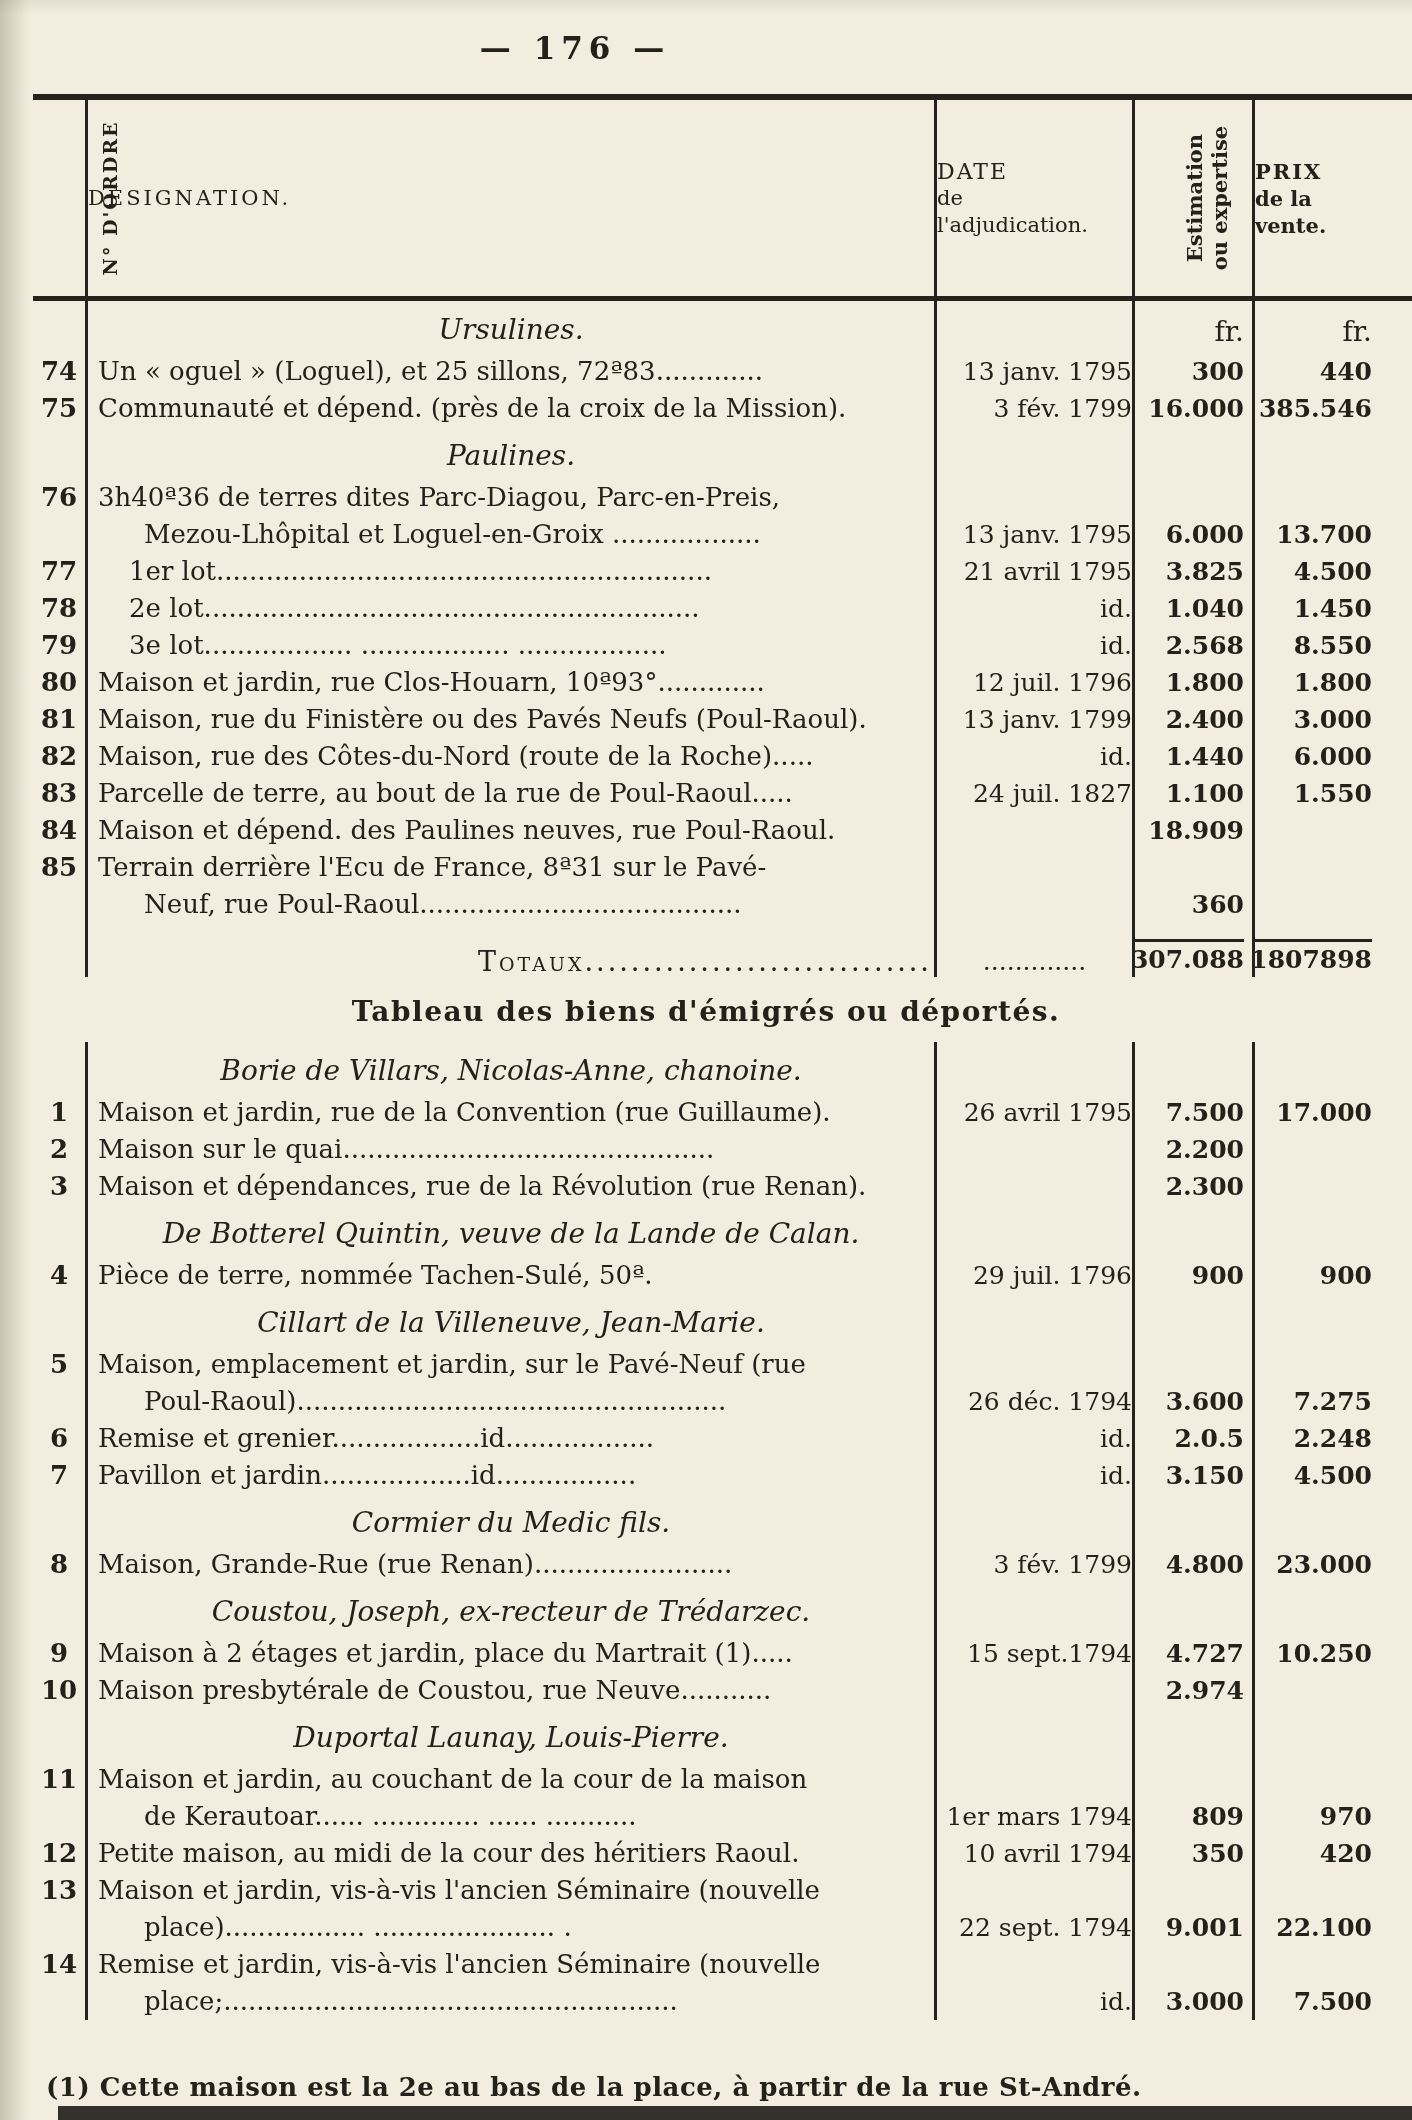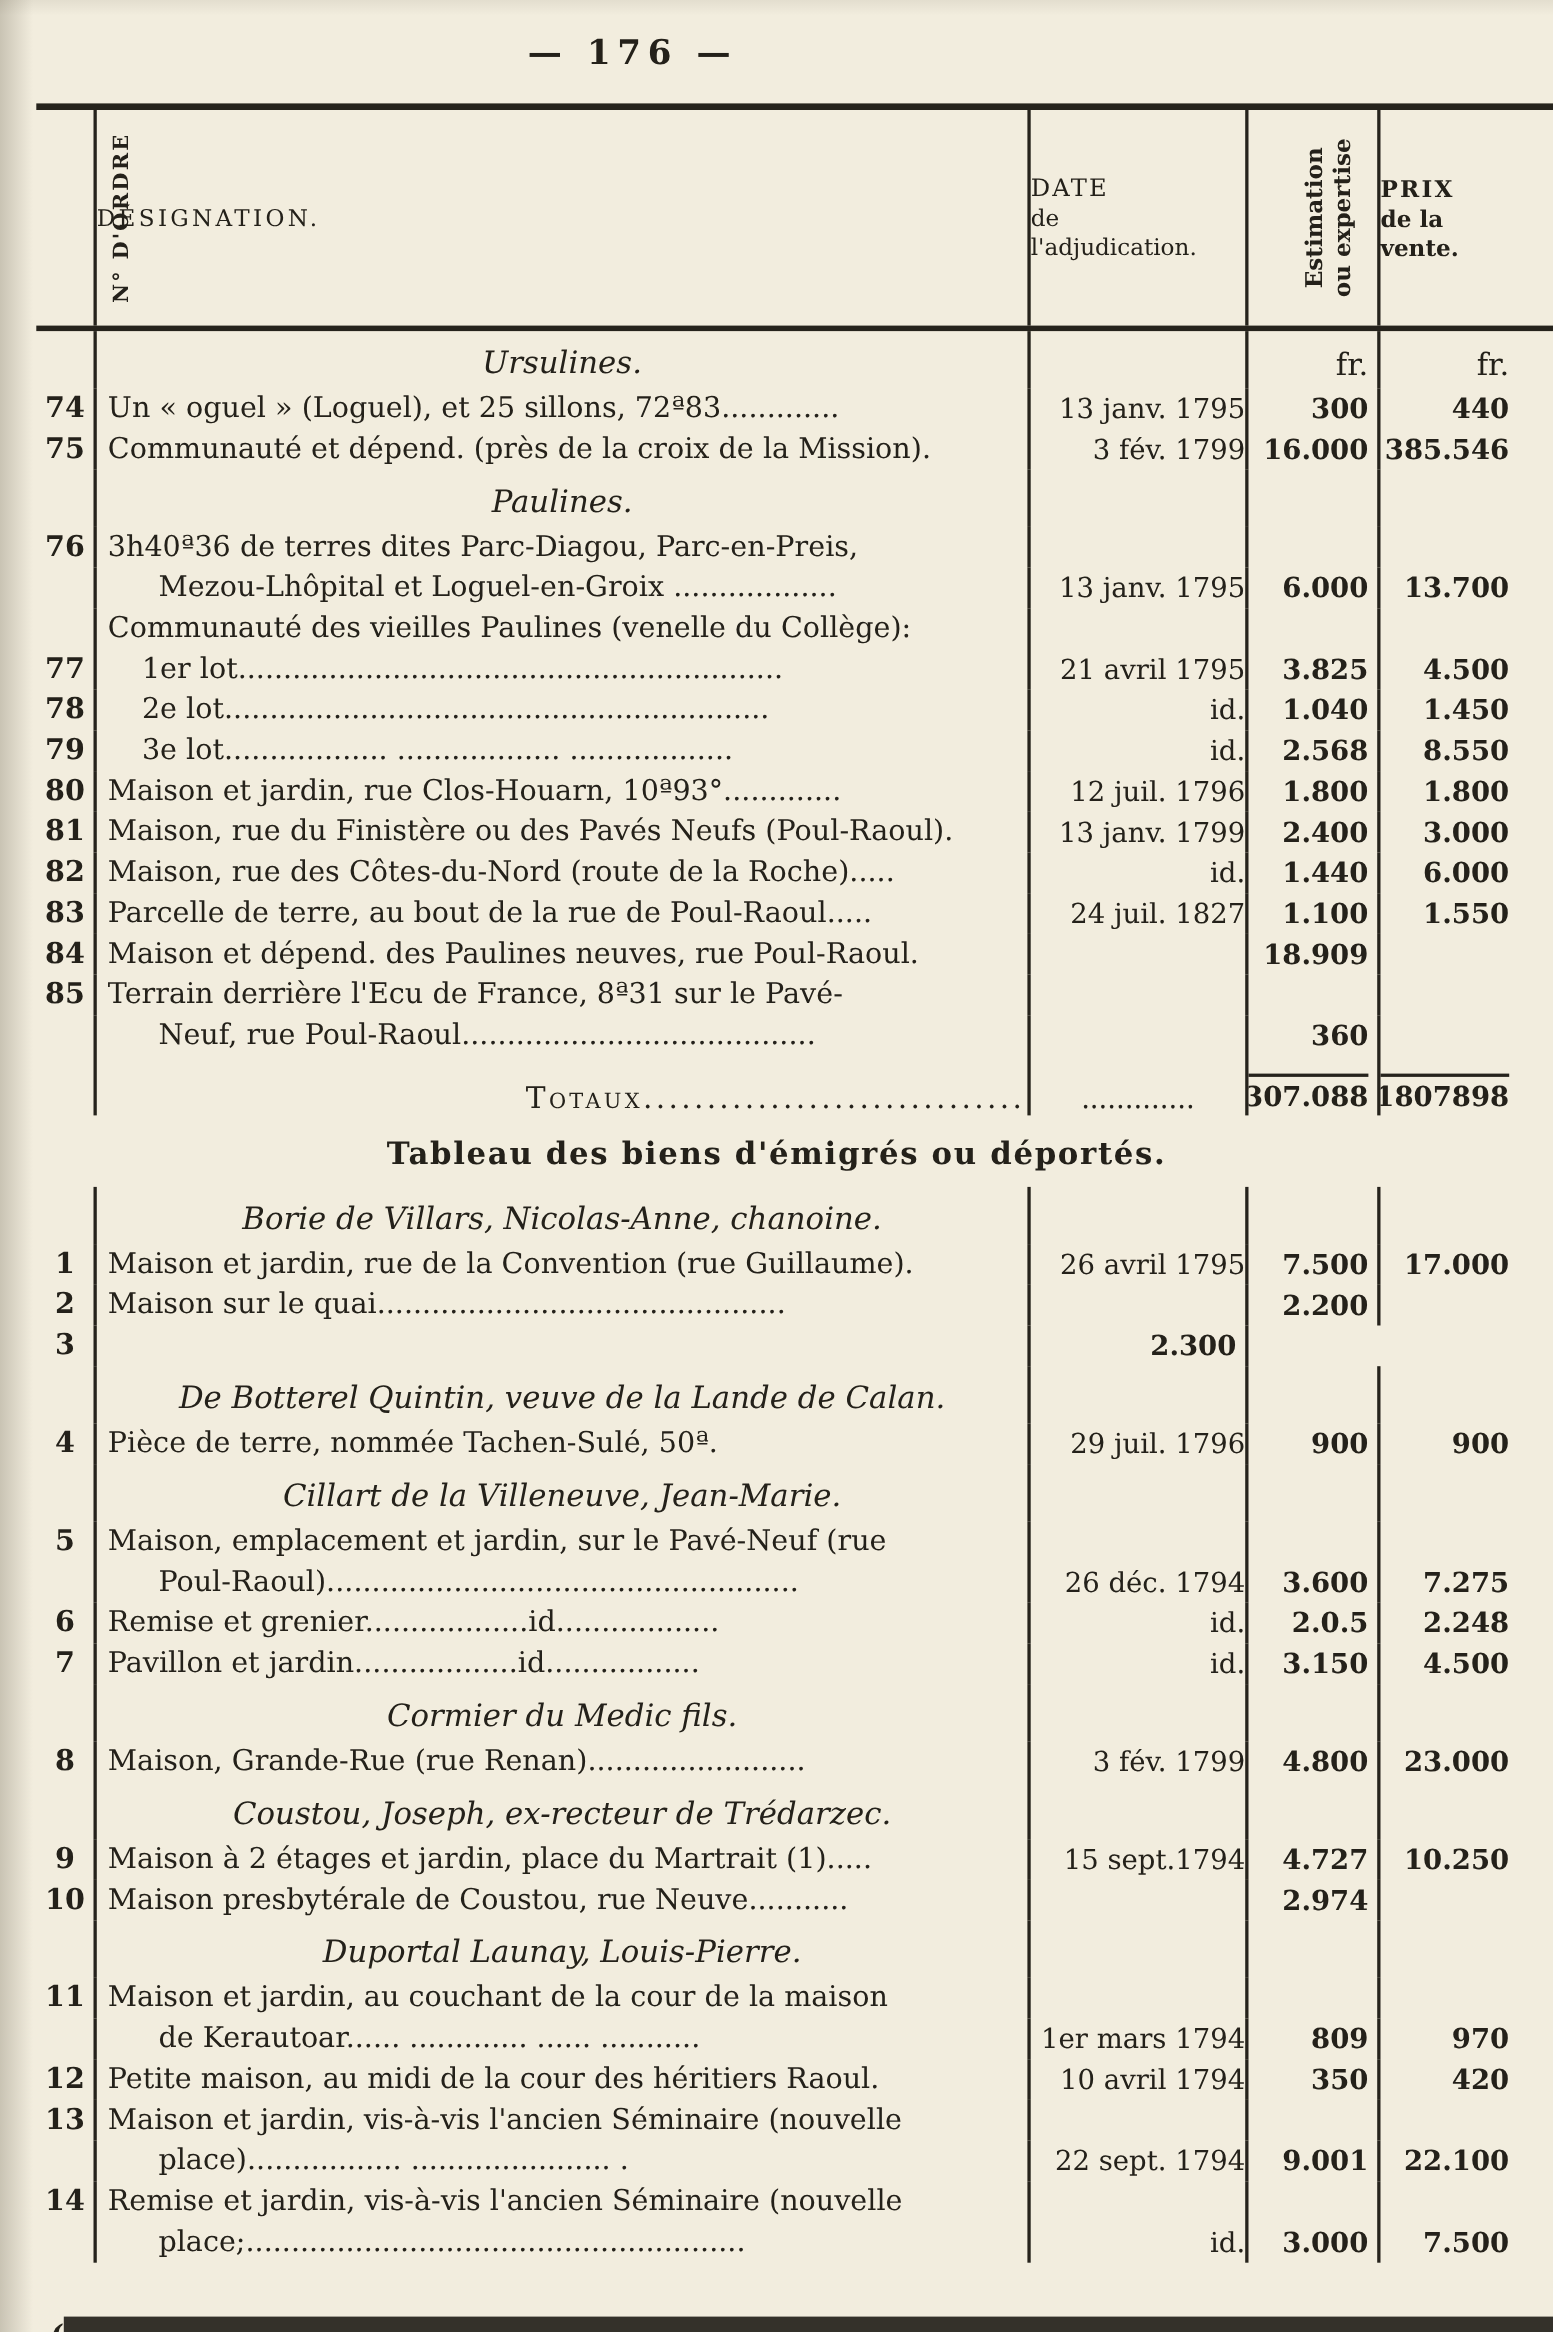--- a/index.html
+++ b/index.html
@@ -132,27 +132,20 @@
           <div class="cell cell-e col4"></div>
           <div class="cell cell-p col5"></div>
         </div>
         <div class="row i1">
           <div class="cell cell-n col1"></div>
           <div class="cell cell-t col2">Mezou-Lhôpital et Loguel-en-Groix ..................</div>
           <div class="cell cell-d col3">13 janv. 1795</div>
           <div class="cell cell-e col4">6.000</div>
           <div class="cell cell-p col5">13.700</div>
         </div>
-        <div class="row">
-          <div class="cell cell-n col1"></div>
-          <div class="cell cell-t col2">Communauté des vieilles Paulines (venelle du Collège):</div>
-          <div class="cell cell-d col3"></div>
-          <div class="cell cell-e col4"></div>
-          <div class="cell cell-p col5"></div>
-        </div>
         <div class="row i2">
           <div class="cell cell-n col1">77</div>
           <div class="cell cell-t col2">1er lot............................................................</div>
           <div class="cell cell-d col3">21 avril 1795</div>
           <div class="cell cell-e col4">3.825</div>
           <div class="cell cell-p col5">4.500</div>
         </div>
         <div class="row i2">
           <div class="cell cell-n col1">78</div>
           <div class="cell cell-t col2">2e lot............................................................</div>
@@ -250,20 +243,21 @@
         </div>
         <div class="row">
           <div class="cell cell-n col1">2</div>
           <div class="cell cell-t col2">Maison sur le quai.............................................</div>
           <div class="cell cell-d col3"></div>
           <div class="cell cell-e col4">2.200</div>
           <div class="cell cell-p col5"></div>
         </div>
         <div class="row">
           <div class="cell cell-n col1">3</div>
+          <div class="cell cell-t col2">Maison et dépendances, rue de la Révolution (rue Renan).</div>
           <div class="cell cell-d col3"></div>
           <div class="cell cell-e col4">2.300</div>
           <div class="cell cell-p col5"></div>
         </div>
         <div class="row section">
           <div class="cell cell-n col1"></div>
           <div class="cell cell-t col2">De Botterel Quintin, veuve de la Lande de Calan.</div>
           <div class="cell cell-d col3"></div>
           <div class="cell cell-e col4"></div>
           <div class="cell cell-p col5"></div>

